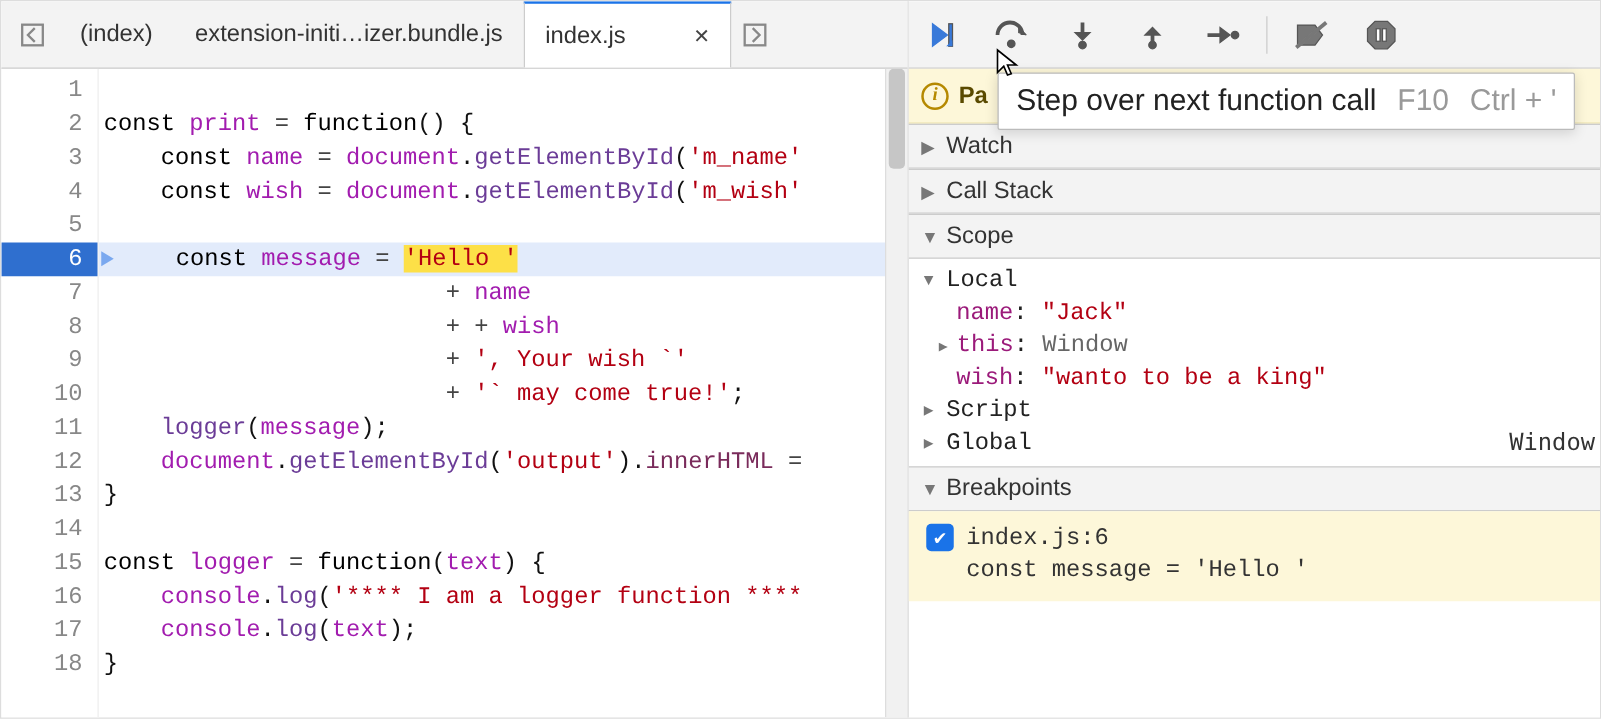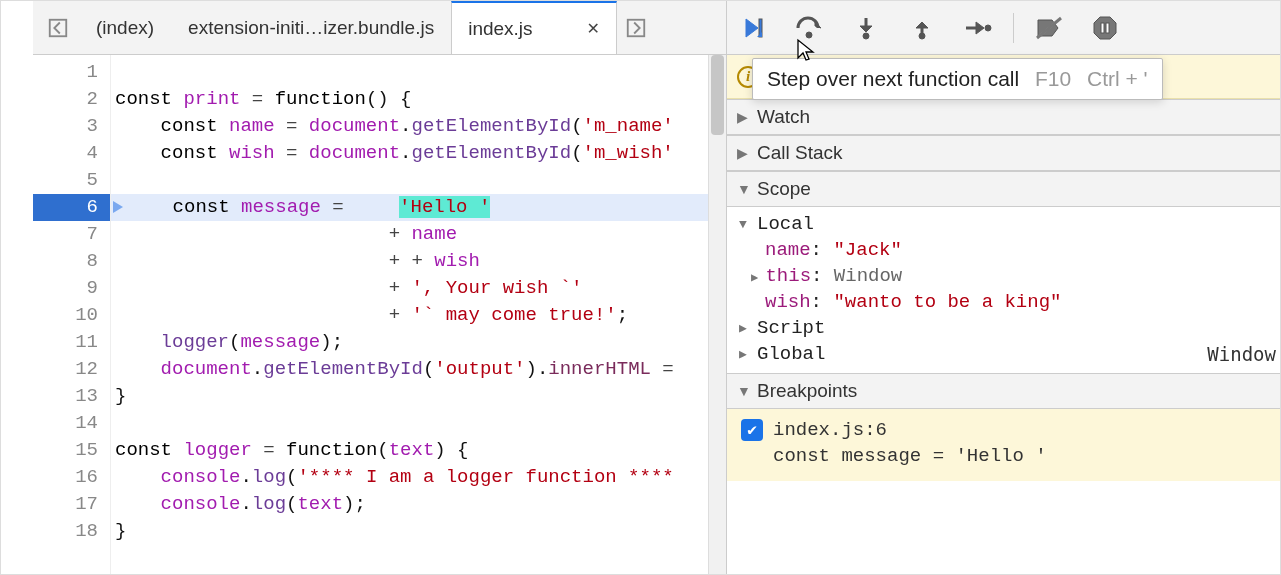--- a/index.html
+++ b/index.html
@@ -7,21 +7,21 @@
     margin: 0; padding: 0;
     width: 1281px; height: 575px;
     font-family: "Segoe UI", "Helvetica Neue", Arial, sans-serif;
     font-size: 16px;
     overflow: hidden;
     background: #fff;
     color: #222;
   }
   body { border: 1px solid #ddd; }
   .root { display: flex; width: 100%; height: 100%; }
-  .left-pane { width: 726px; height: 100%; display: flex; flex-direction: column; border-right: 1px solid #ccc; padding-left: 32px; }
+  .left-pane { width: 726px; height: 100%; display: flex; flex-direction: column; border-right: 1px solid #ccc; }
   .right-pane { flex: 1; height: 100%; display: flex; flex-direction: column; background: #fff; }
 
   
   .tab-bar {
     display: flex; align-items: center;
     height: 54px; border-bottom: 1px solid #ccc;
     background: #f3f3f3;
     padding: 0 4px;
   }
   .tab-btn-icon {
@@ -65,21 +65,21 @@
     background: #e2ebfb;
   }
   .code .line.current .exec-arrow {
     display:inline-block; width:0;height:0;
     border-top:6px solid transparent;
     border-bottom:6px solid transparent;
     border-left:10px solid #7aa8ef;
     vertical-align: middle;
     margin-left: -2px; margin-right: 4px;
   }
-  .sel { background: #5eead4; margin-left: 44px; }
+  .sel { background: #fde047; }
 
   .tok-kw, .tok-const { color: #000000; }
   .tok-fn   { color: #6b3c97; }
   .tok-var  { color: #a21caf; }
   .tok-str  { color: #b30012; }
   .tok-op   { color: #444; }
   .tok-punc { color: #111; }
   .tok-prop { color: #7a2b5b; }
 
   .vscroll {
@@ -99,24 +99,24 @@
     color:#555;
   }
   .debug-toolbar .dbtn svg { stroke:#555; fill:#555; }
   .debug-toolbar .sep {
     width:1px; height:30px; background:#ccc; margin:0 -4px;
   }
   .resume svg path { fill:#3879d9; stroke:#3879d9; }
 
   .tooltip {
     position:absolute;
-    top: 58px; left: 752px;
+    top: 58px; left: 798px;
     background:#fff; border:1px solid #bbb;
     box-shadow: 0 2px 10px rgba(0,0,0,0.15);
-    padding: 8px 14px; font-size: 21px; color:#222;
+    padding: 8px 14px; font-size: 24px; color:#222;
     border-radius: 2px; white-space:nowrap;
     z-index: 50;
   }
   .tooltip .shortcut { color:#999; margin-left: 10px; }
 
   .cursor-img {
     position:absolute; top:38px; left:796px; z-index:60;
     pointer-events:none;
   }
 

